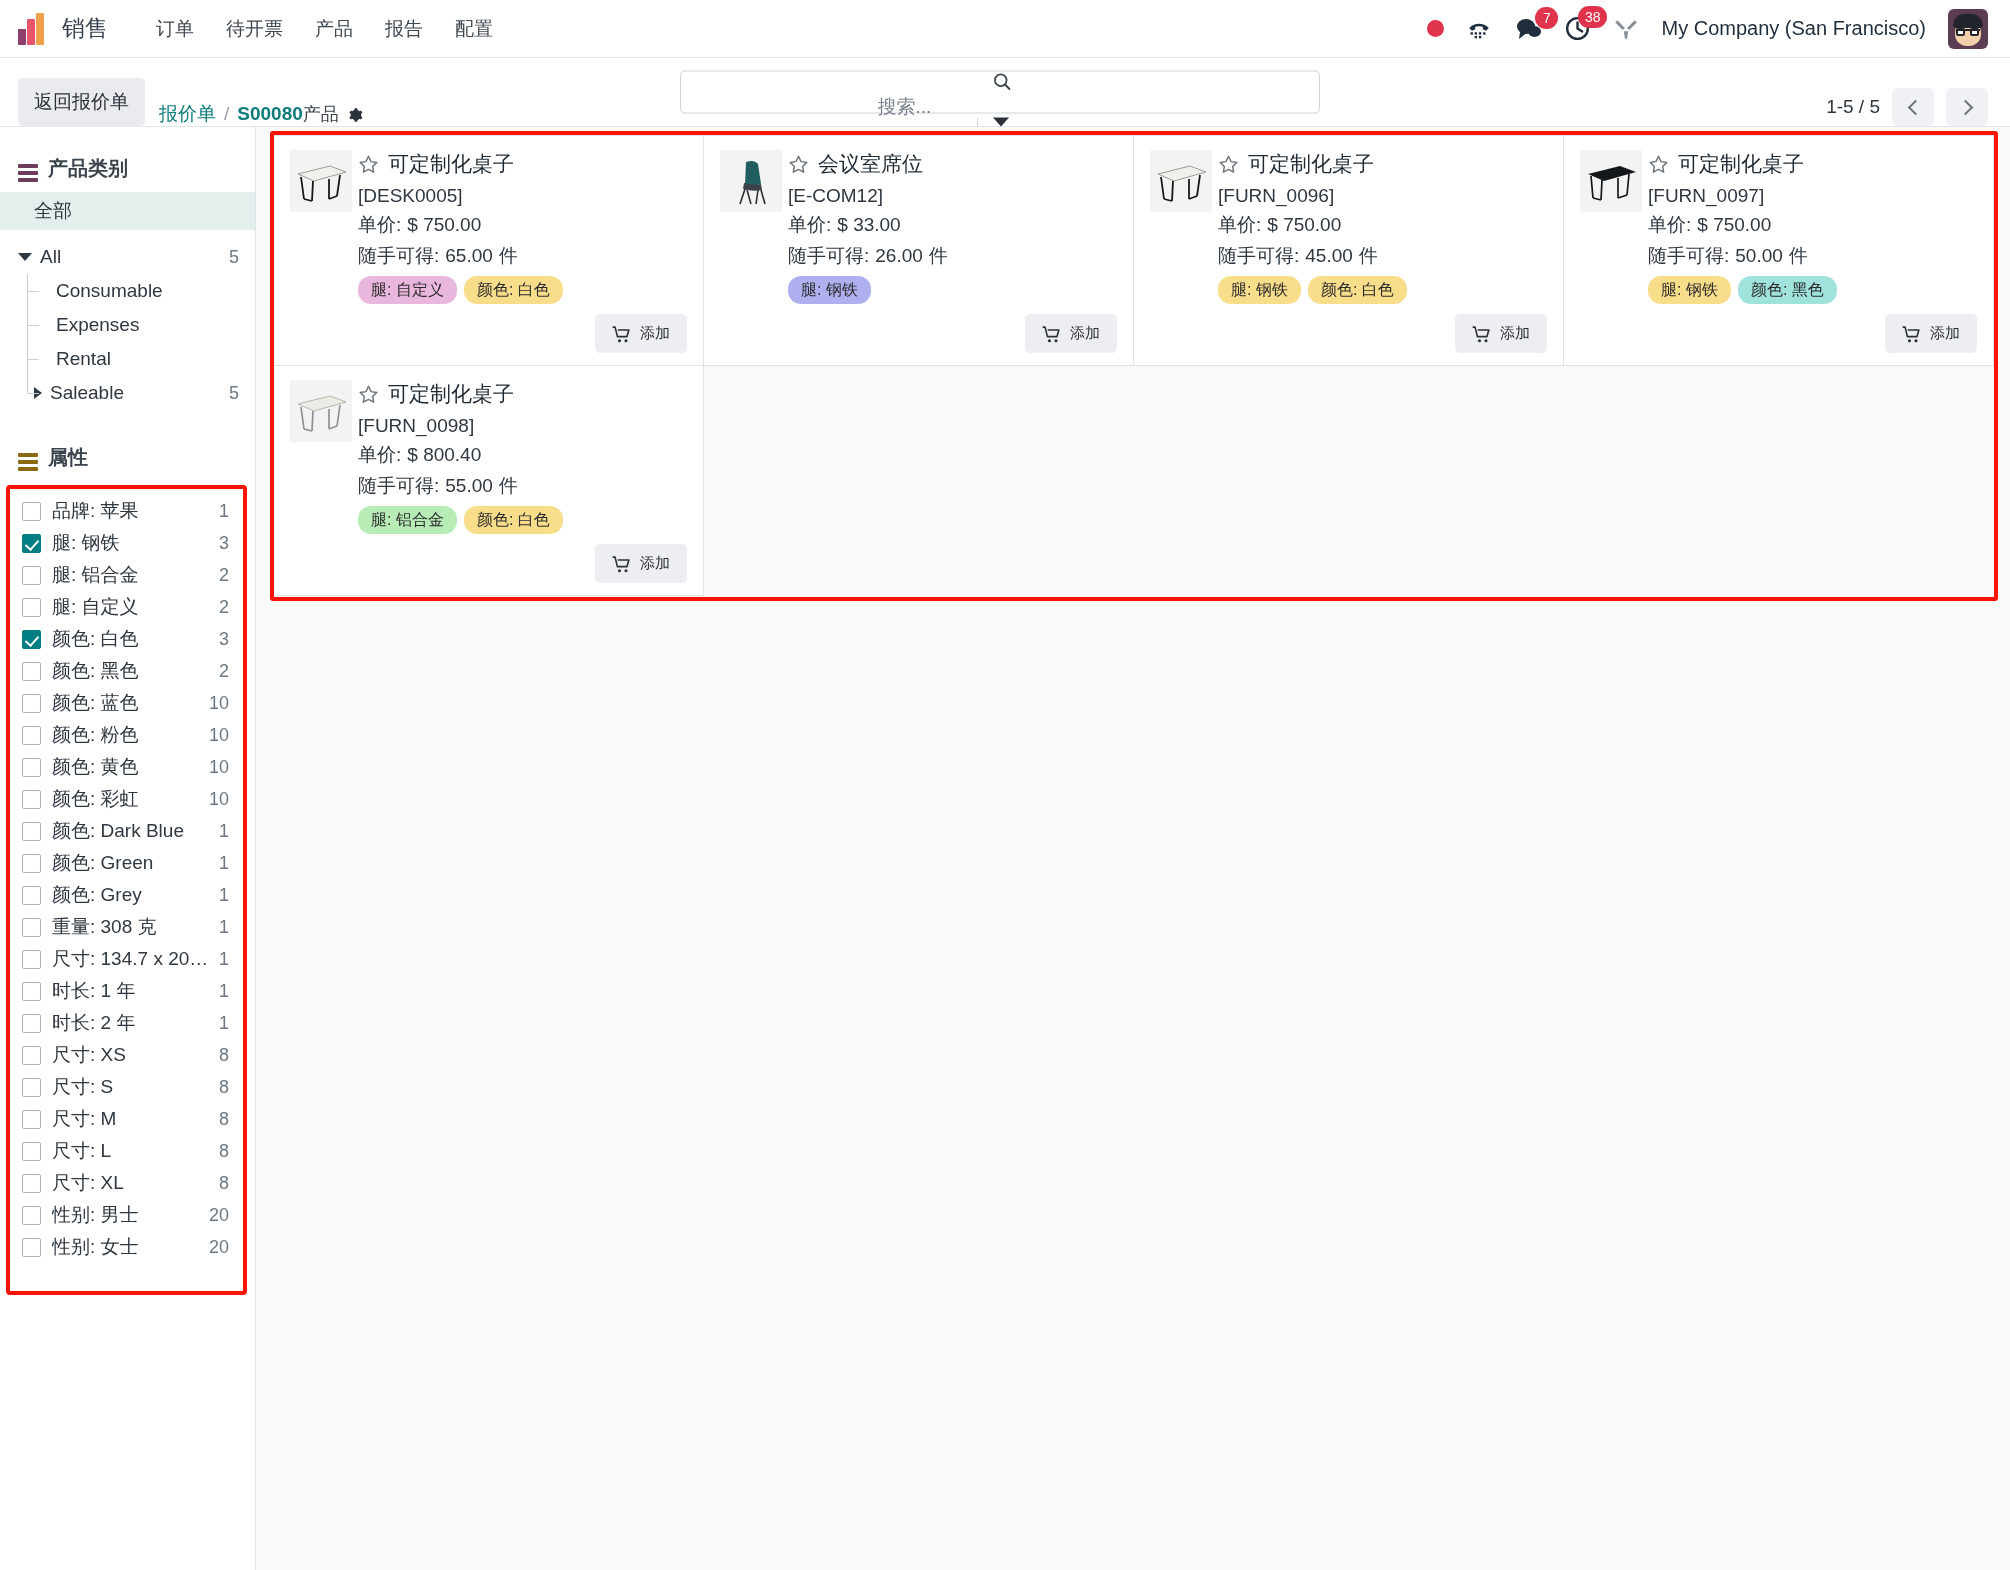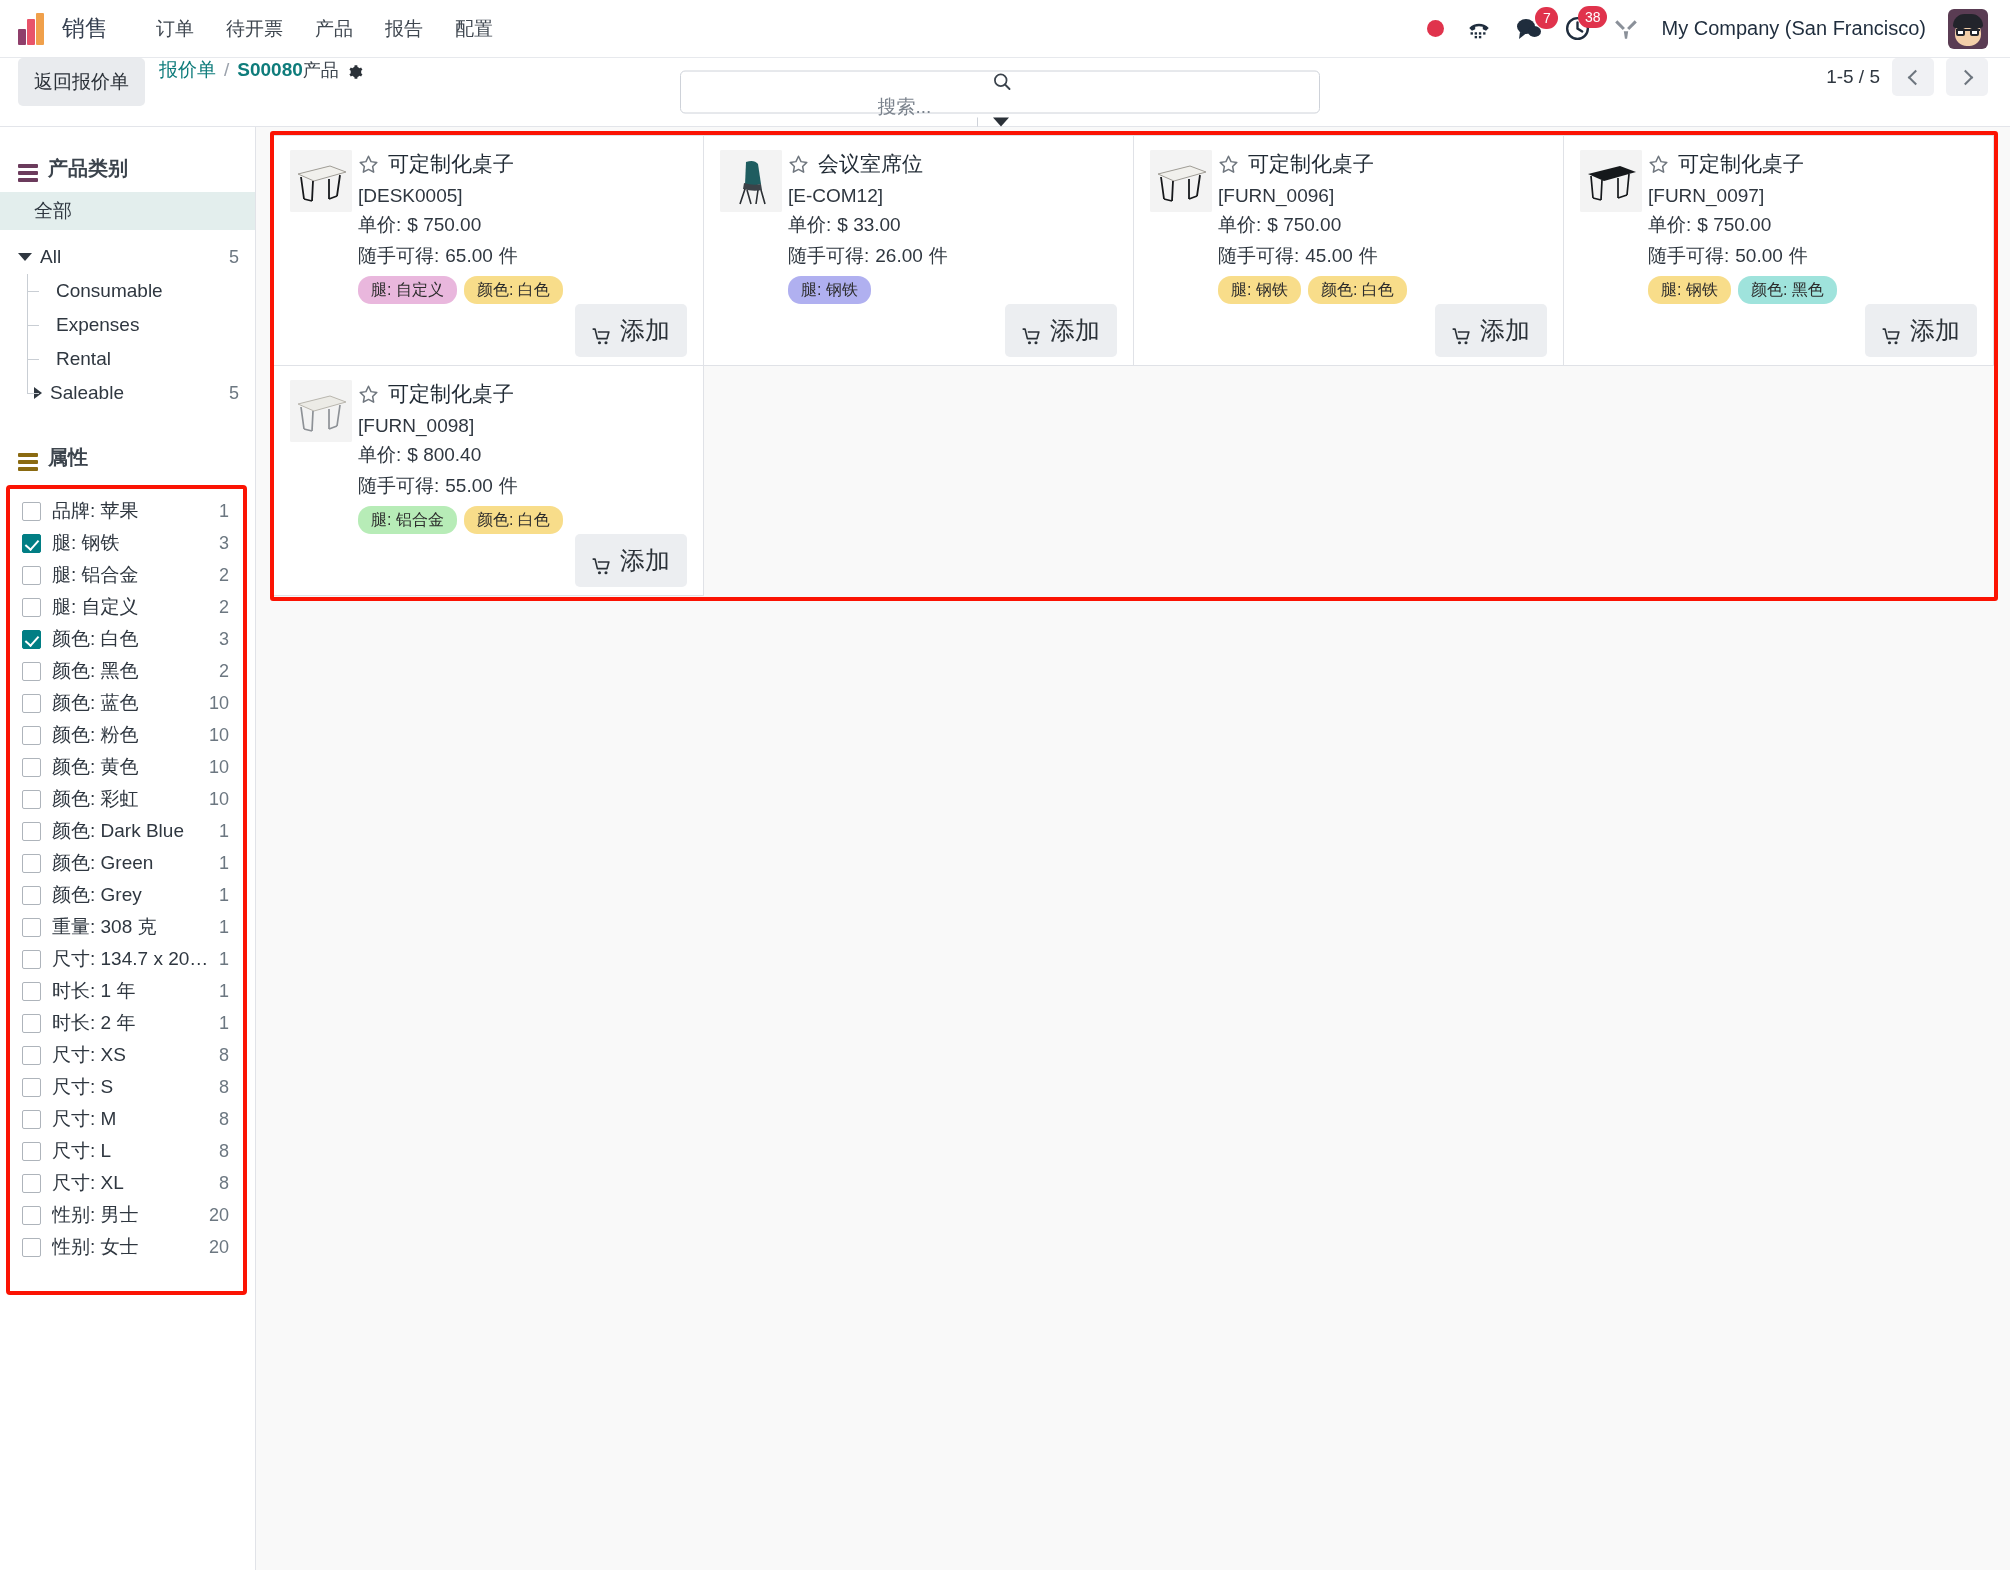--- a/index.html
+++ b/index.html
@@ -51,21 +51,21 @@
     background: #5a3c53; position: relative; cursor: pointer; flex: 0 0 auto;
   }
   .avatar .face { position:absolute; left:7px; top:11px; width:26px; height:26px; border-radius:50% 50% 45% 45%; background:#f3cfa9; }
   .avatar .hair { position:absolute; left:5px; top:5px; width:30px; height:14px; border-radius:14px 14px 3px 3px; background:#22242b; }
   .avatar .glasses { position:absolute; left:8px; top:20px; width:24px; height:7px; border-top:2px solid #22242b; }
   .avatar .gl, .avatar .gr { position:absolute; top:19px; width:9px; height:8px; border:2px solid #22242b; border-radius:2px; background:#fff; }
   .avatar .gl { left:8px; } .avatar .gr { left:22px; }
 
   
   .control-panel {
-    height: 69px; background: #ffffff; display: flex; align-items: flex-start;
+    height: 69px; background: #ffffff; display: flex; align-items: flex-end;
     padding: 0 22px 0 18px; border-bottom: 1px solid #e3e5ea; position: relative;
   }
   .btn-back {
     background: #e9ebee; color: #2b3138; border: none; border-radius: 5px;
     font-size: 19px; padding: 11px 16px; cursor: pointer; white-space: nowrap;
     font-family: inherit;
   }
   .breadcrumb-wrap { margin-left: 14px; display: flex; flex-direction: row; justify-content: center; }
   .breadcrumb { display: flex; align-items: center; gap: 8px; font-size: 19px; line-height: 1.25; }
   .bc-link { color: #0e7c7b; cursor: pointer; }
@@ -195,22 +195,22 @@
   .card-line { font-size: 19px; color: #2f3740; margin-top: 5px; }
   .card-line .v { margin-left: 6px; }
   .tags { display: flex; flex-wrap: wrap; gap: 7px; margin-top: 7px; }
   .tag {
     font-size: 16px; border-radius: 13px; padding: 4px 13px; white-space: nowrap;
     color: #2c2c2c; line-height: 1.25;
   }
   .card-footer { margin-top: auto; display: flex; justify-content: flex-end; }
   .btn-add {
     background: #eceef1; border: none; border-radius: 5px; cursor: pointer;
-    font-size: 25px; color: #2b3138; padding: 10px 17px;
-    display: flex; align-items: center; gap: 9px; font-family: inherit;
+    font-size: 15px; color: #2b3138; padding: 10px 17px;
+    display: flex; align-items: flex-end; gap: 9px; font-family: inherit;
   }
   .cart-icon { width: 19px; height: 17px; flex: 0 0 auto; }
 </style>
 </head>
 <body>
 
 <div class="navbar">
   <div class="brand-logo">
     <i class="bl1"></i>
       <i class="bl2"></i>

